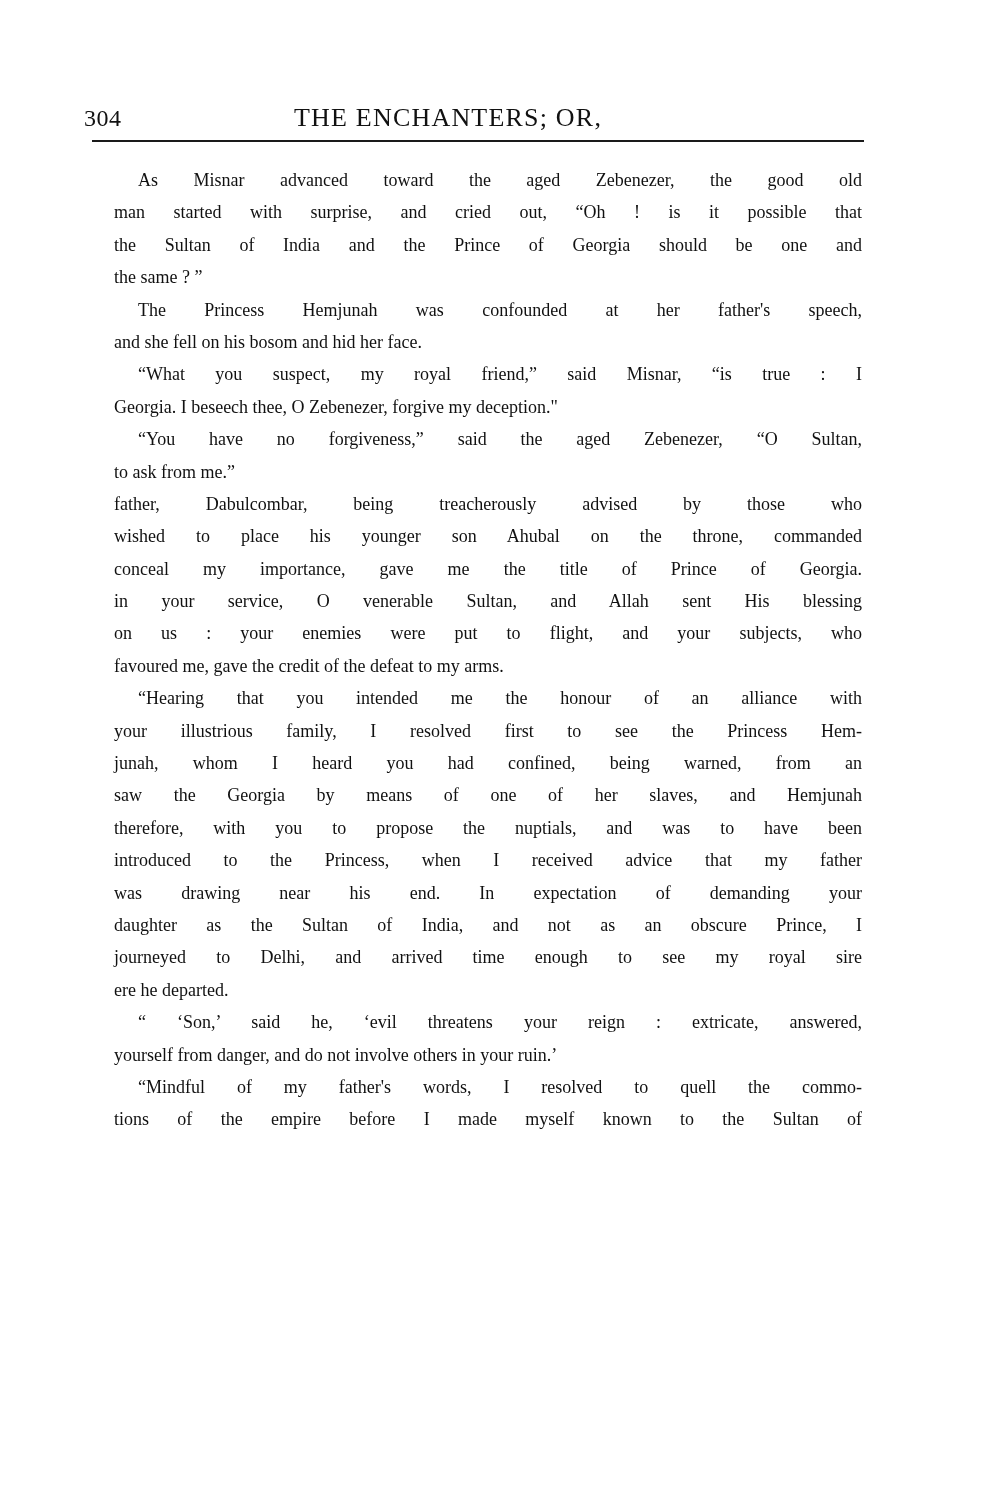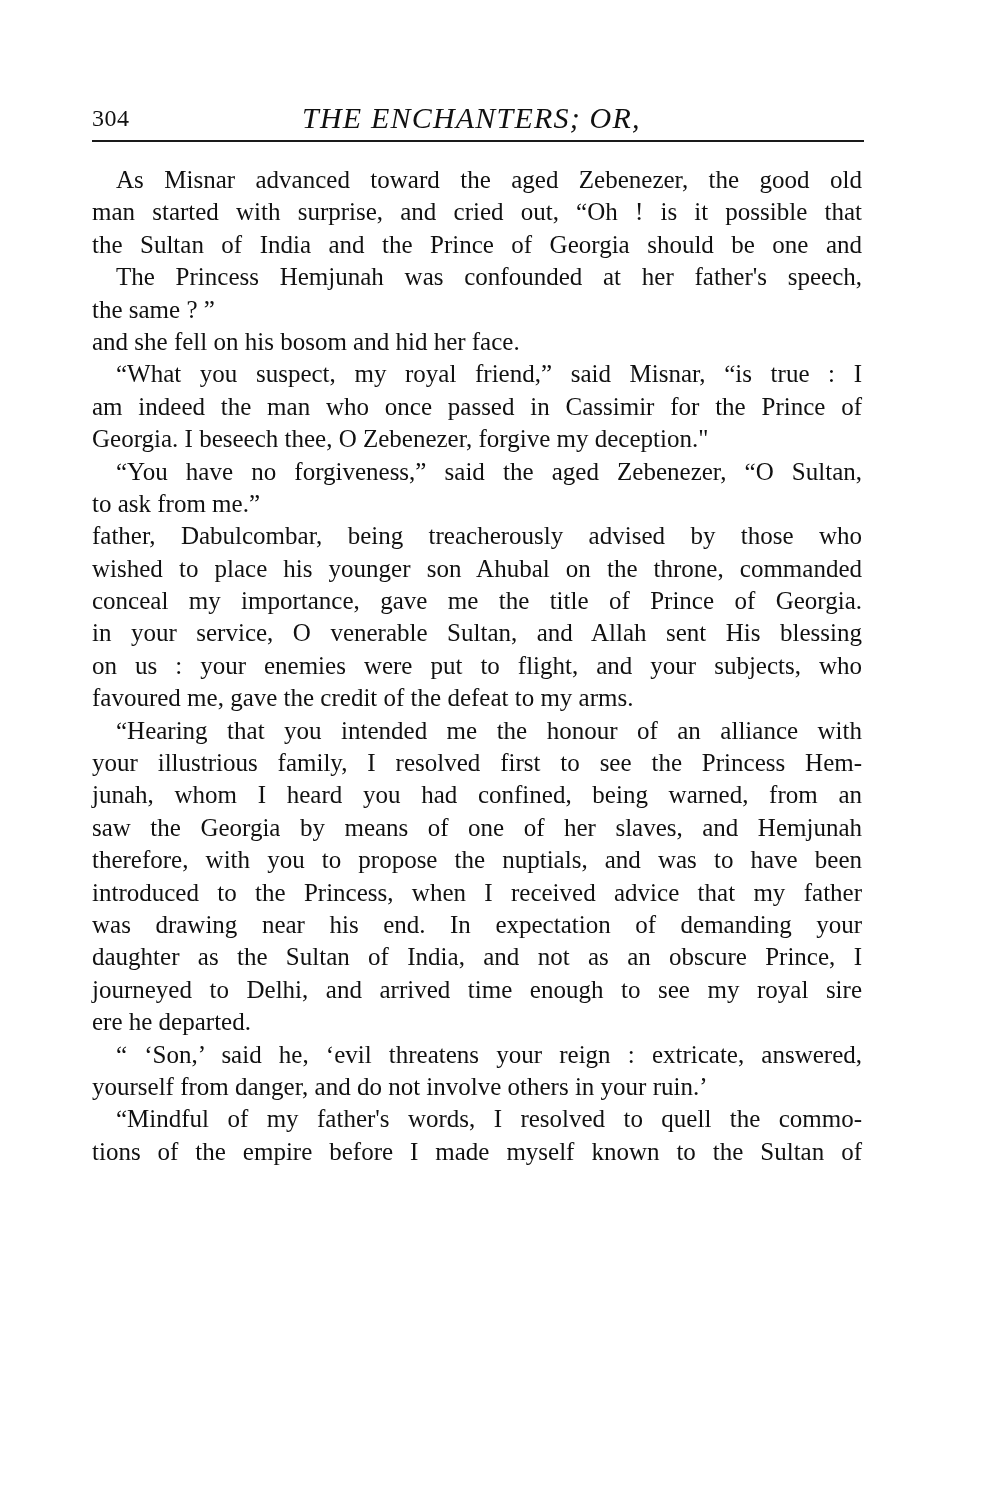--- a/index.html
+++ b/index.html
@@ -17,64 +17,64 @@
     }
     .page {
       position: absolute;
       left: 0;
       top: 0;
       width: 1000px;
       height: 1509px;
     }
     .running-head {
       position: absolute;
-      left: 92px;
+      left: 84px;
       top: 100px;
       width: 770px;
       height: 36px;
     }
     .page-number {
       position: absolute;
       left: 0;
       top: 0;
       font-size: 24px;
       line-height: 36px;
       letter-spacing: 0.5px;
     }
     .running-title {
       position: absolute;
       left: 210px;
       top: 0;
-      font-size: 30px;
+      font-size: 26px;
       line-height: 36px;
-      font-style: italic;
       letter-spacing: 1.2px;
     }
     .head-rule {
       position: absolute;
       left: 92px;
       top: 140px;
       width: 772px;
       height: 0;
       border-top: 2px solid #1a1a1a;
     }
     .body-text {
       position: absolute;
       left: 92px;
       top: 164px;
       width: 770px;
     }
     .line {
       display: block;
       height: 32.4px;
-      font-size: 25px;
+      font-size: 18px;
       line-height: 32.4px;
       white-space: nowrap;
       text-align: justify;
       text-align-last: justify;
+      margin-left: 22px;
     }
     .line.indent {
       padding-left: 24px;
     }
     .line.last {
       text-align-last: left;
     }
   </style>
 </head>
 <body>
@@ -86,27 +86,26 @@
     <span class="running-title">THE ENCHANTERS; OR,</span>
   </div>
 
   <div class="head-rule"></div>
 
   <div class="body-text">
 
     <span class="line indent">As Misnar advanced toward the aged Zebenezer, the good old</span>
     <span class="line">man started with surprise, and cried out, “Oh ! is it possible that</span>
     <span class="line">the Sultan of India and the Prince of Georgia should be one and</span>
+    <span class="line last">the same ? ”</span>
+
     <span class="line indent">The Princess Hemjunah was confounded at her father's speech,</span>
-
-    <span class="line last">the same ? ”</span>
     <span class="line last">and she fell on his bosom and hid her face.</span>
 
     <span class="line indent">“What you suspect, my royal friend,” said Misnar, “is true : I</span>
-    <span class="line">am indeed the man who once passed in Cassimir for the Prince of</span>
     <span class="line last">Georgia.  I beseech thee, O Zebenezer, forgive my deception."</span>
 
     <span class="line indent">“You have no forgiveness,” said the aged Zebenezer, “O Sultan,</span>
     <span class="line last">to ask from me.”</span>
 
     <span class="line">father, Dabulcombar, being treacherously advised by those who</span>
     <span class="line">wished to place his younger son Ahubal on the throne, commanded</span>
     <span class="line">conceal my importance, gave me the title of Prince of Georgia.</span>
     <span class="line">in your service, O venerable Sultan, and Allah sent His blessing</span>
     <span class="line">on us : your enemies were put to flight, and your subjects, who</span>

